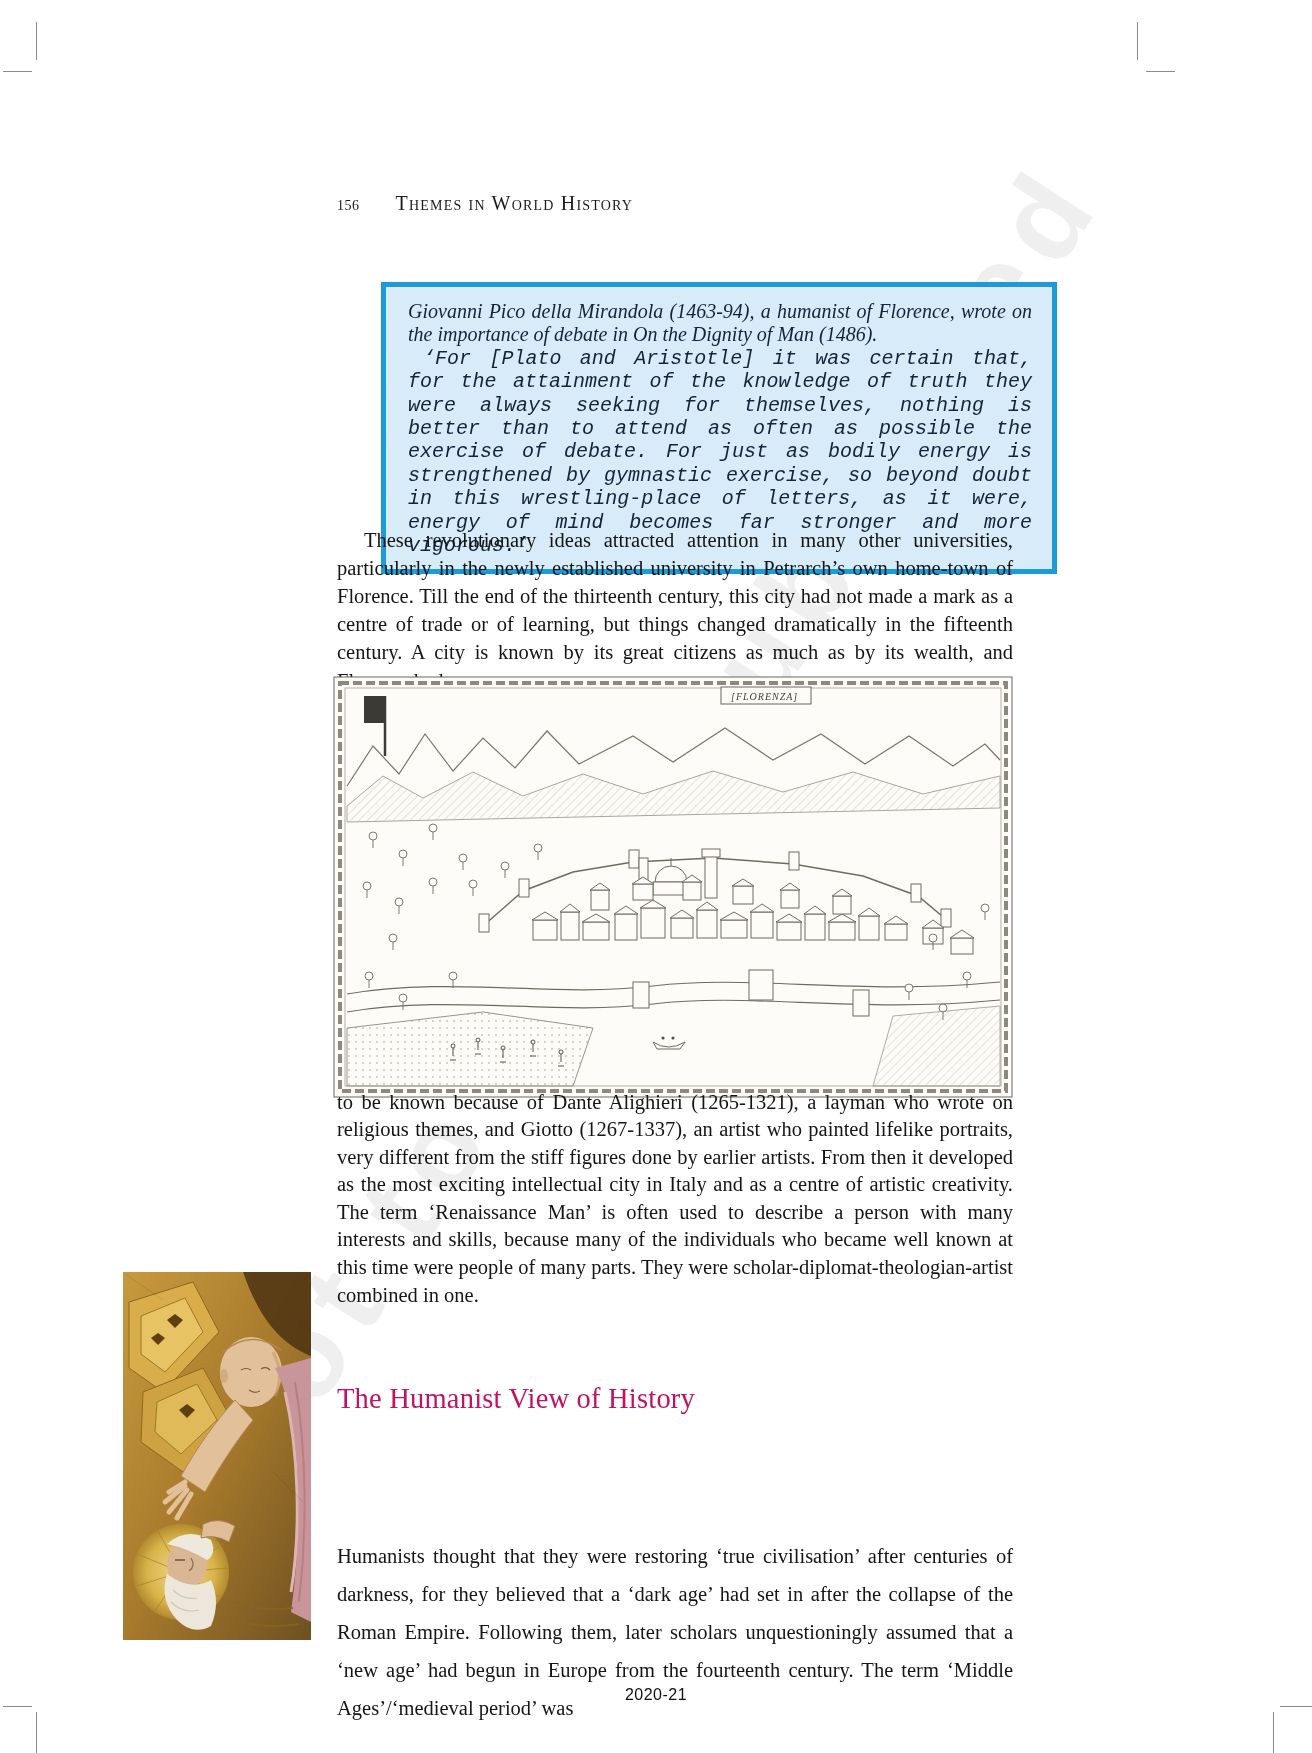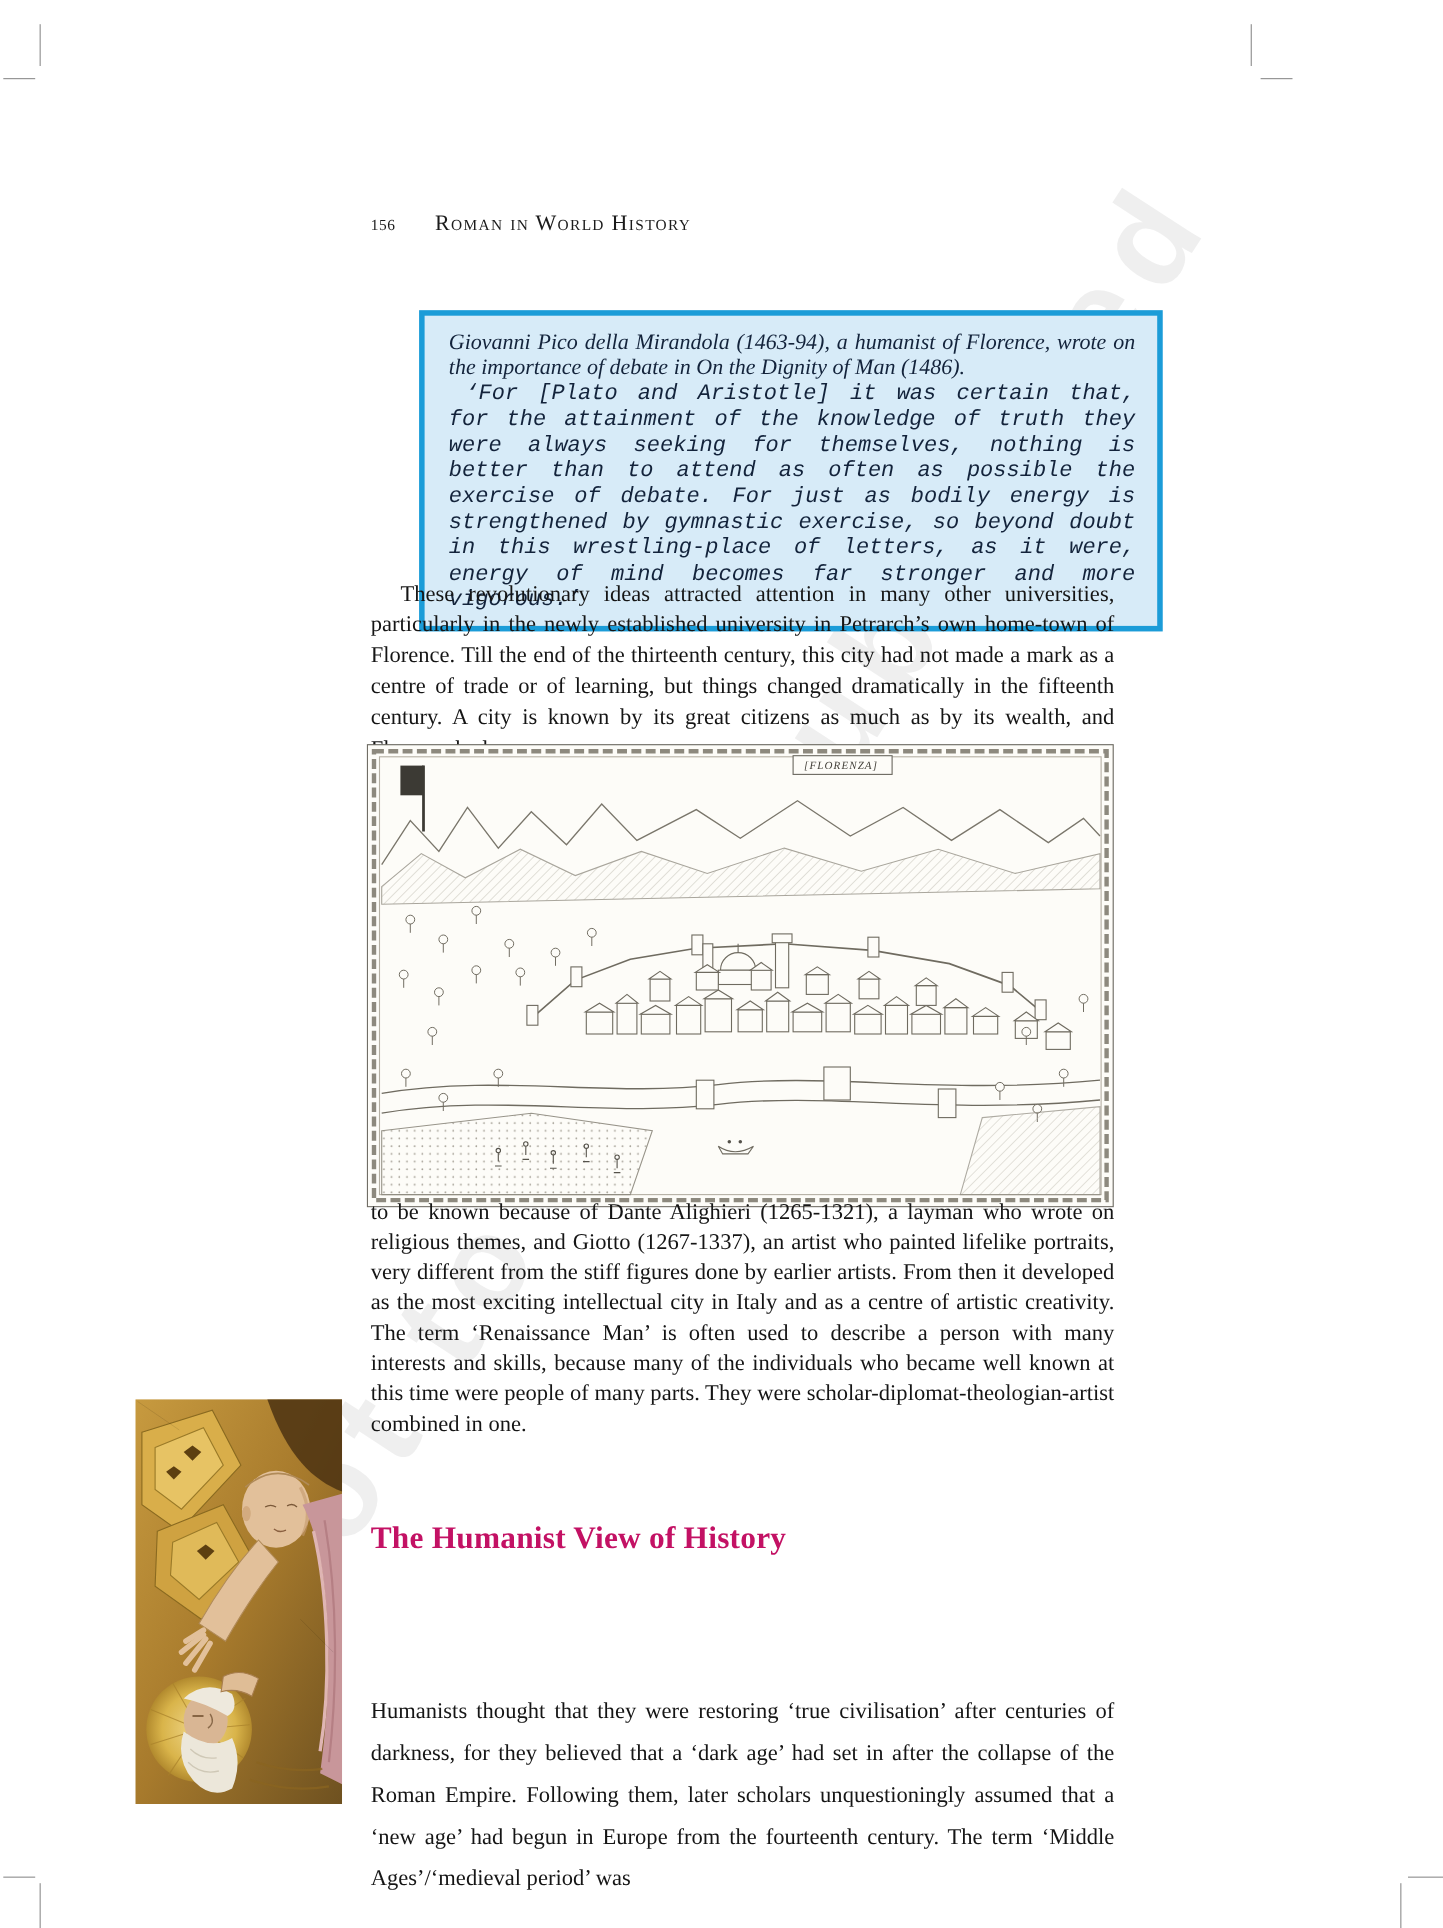--- a/index.html
+++ b/index.html
@@ -34,21 +34,21 @@
 
   
   .margincap{position:absolute;left:124px;width:208px;font-style:italic;font-size:18px;line-height:25px;color:#1d1d1d;}
   .cap-florence{top:753px;}
   .cap-giotto{top:1192px;}
 
   
   .fig-florence{position:absolute;left:333px;top:676px;width:680px;height:422px;}
   .fig-giotto{position:absolute;left:123px;top:1272px;width:188px;height:368px;}
 
-  .sectionhead{position:absolute;left:337px;top:1383px;font-size:28.5px;font-weight:bold;color:#c31164;letter-spacing:0.2px;}
+  .sectionhead{position:absolute;left:337px;top:1383px;font-size:28.5px;font-weight:normal;color:#c31164;letter-spacing:0.2px;}
 
   .footer{position:absolute;left:0;top:1686px;width:1312px;text-align:center;
           font-family:"Liberation Sans",sans-serif;font-size:16px;color:#101010;letter-spacing:0.5px;}
 
   
   .bld rect,.bld path{fill:#fdfcf8;stroke:#6f6b60;stroke-width:1;}
   .tree circle{fill:#fdfcf8;stroke:#6f6b60;stroke-width:0.9;}
   .tree line{stroke:#6f6b60;stroke-width:0.9;}
   .fig-florence text{font-family:"Liberation Serif",serif;font-style:italic;font-size:10px;fill:#44413a;letter-spacing:1px;}
   .figfolk line,.figfolk circle{stroke:#55524a;stroke-width:1;fill:none;}
@@ -63,21 +63,21 @@
   <div class="cropmark" style="left:1137px;top:22px;width:1px;height:38px;"></div>
   <div class="cropmark" style="left:1146px;top:71px;width:29px;height:1px;"></div>
   <div class="cropmark" style="left:1273px;top:1712px;width:1px;height:41px;"></div>
   <div class="cropmark" style="left:1280px;top:1706px;width:32px;height:1px;"></div>
   <div class="cropmark" style="left:36px;top:1712px;width:1px;height:41px;"></div>
   <div class="cropmark" style="left:3px;top:1706px;width:29px;height:1px;"></div>
 
   <div class="watermark">not to be republished</div>
 
   <div class="pagehead">
-    <span class="num">156</span><span class="title">Roman in World History</span>
+    <span class="num">156</span><span class="title">Themes in World History</span>
   </div>
 
   <div class="qbox">
     <p class="intro">Giovanni Pico della Mirandola (1463-94), a humanist of Florence, wrote on the importance of debate in On the Dignity of Man (1486).</p>
     <p class="quote">‘For [Plato and Aristotle] it was certain that, for the attainment of the knowledge of truth they were always seeking for themselves, nothing is better than to attend as often as possible the exercise of debate. For just as bodily energy is strengthened by gymnastic exercise, so beyond doubt in this wrestling-place of letters, as it were, energy of mind becomes far stronger and more vigorous.’</p>
   </div>
 
   <p class="bodytext p1">These revolutionary ideas attracted attention in many other universities, particularly in the newly established university in Petrarch’s own home-town of Florence. Till the end of the thirteenth century, this city had not made a mark as a centre of trade or of learning, but things changed dramatically in the fifteenth century. A city is known by its great citizens as much as by its wealth, and Florence had come</p>
 
 
@@ -310,14 +310,15 @@
     <path d="M80,252 q16,-8 32,2 l-6,16 q-14,-8 -28,-4 z" fill="#dfbd96" stroke="#a87e4e" stroke-width="1"></path>
 
     <path d="M110,330 q30,10 60,6 M104,346 q36,12 72,6" stroke="#8a6420" stroke-width="2" fill="none" opacity="0.8"></path>
     <path d="M2,2 L40,28 M150,200 L180,230" stroke="#000000" stroke-width="0.6" opacity="0.15"></path>
   </svg>
 
   <div class="sectionhead">The Humanist View of History</div>
 
   <p class="bodytext p3">Humanists thought that they were restoring ‘true civilisation’ after centuries of darkness, for they believed that a ‘dark age’ had set in after the collapse of the Roman Empire. Following them, later scholars unquestioningly assumed that a ‘new age’ had begun in Europe from the fourteenth century. The term ‘Middle Ages’/‘medieval period’ was</p>
 
+  <div class="footer">2020-21</div>
 
 </div>
 
 </body></html>

